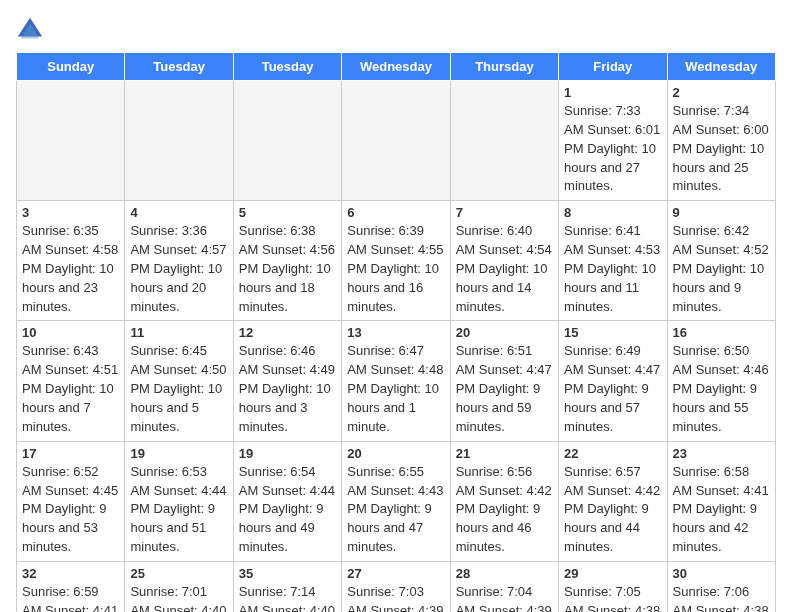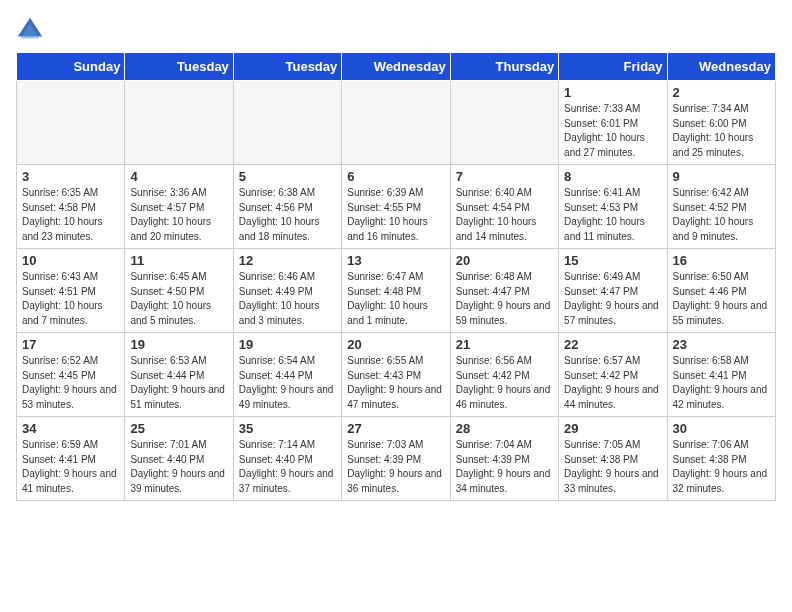--- a/index.html
+++ b/index.html
@@ -43,26 +43,26 @@
     .location {
       font-size: 15px;
       color: #333;
     }
     table {
       width: 100%;
       border-collapse: collapse;
       table-layout: fixed;
     }
     th {
-      background: #1d4ed8;
+      background: #3b82f6;
       color: #fff;
       font-size: 13px;
       font-weight: bold;
       padding: 6px 4px;
-      text-align: right;
+      text-align: center;
       border: 1px solid #fff;
     }
     td {
       border: 1px solid #ccc;
       vertical-align: top;
       padding: 4px 5px;
       font-size: 10.5px;
       color: #333;
       height: 80px;
       background: #fff;
@@ -70,21 +70,21 @@
     td.empty {
       background: #f5f5f5;
     }
     .day-num {
       font-size: 13px;
       font-weight: bold;
       display: block;
       margin-bottom: 2px;
     }
     .day-info {
-      font-size: 10px;
+      font-size: 13px;
       line-height: 1.45;
       color: #333;
     }
   </style>
 </head>
 <body>
 
 <div class="header">
   <div class="logo">
     <svg class="logo-icon" viewBox="0 0 30 30">
@@ -211,21 +211,21 @@
         </td>
         <td>
           <span class="day-num">13</span>
           <div class="day-info">Sunrise: 6:47 AM
 Sunset: 4:48 PM
 Daylight: 10 hours
 and 1 minute.</div>
         </td>
         <td>
           <span class="day-num">20</span>
-          <div class="day-info">Sunrise: 6:48 AM
+          <div class="day-info">Sunrise: 6:51 AM
 Sunset: 4:47 PM
 Daylight: 9 hours
 and 59 minutes.</div>
         </td>
         <td>
           <span class="day-num">15</span>
           <div class="day-info">Sunrise: 6:49 AM
 Sunset: 4:47 PM
 Daylight: 9 hours
 and 57 minutes.</div>
@@ -284,21 +284,21 @@
         <td>
           <span class="day-num">23</span>
           <div class="day-info">Sunrise: 6:58 AM
 Sunset: 4:41 PM
 Daylight: 9 hours
 and 42 minutes.</div>
         </td>
       </tr>
       <tr>
         <td>
-          <span class="day-num">34</span>
+          <span class="day-num">32</span>
           <div class="day-info">Sunrise: 6:59 AM
 Sunset: 4:41 PM
 Daylight: 9 hours
 and 41 minutes.</div>
         </td>
         <td>
           <span class="day-num">25</span>
           <div class="day-info">Sunrise: 7:01 AM
 Sunset: 4:40 PM
 Daylight: 9 hours

